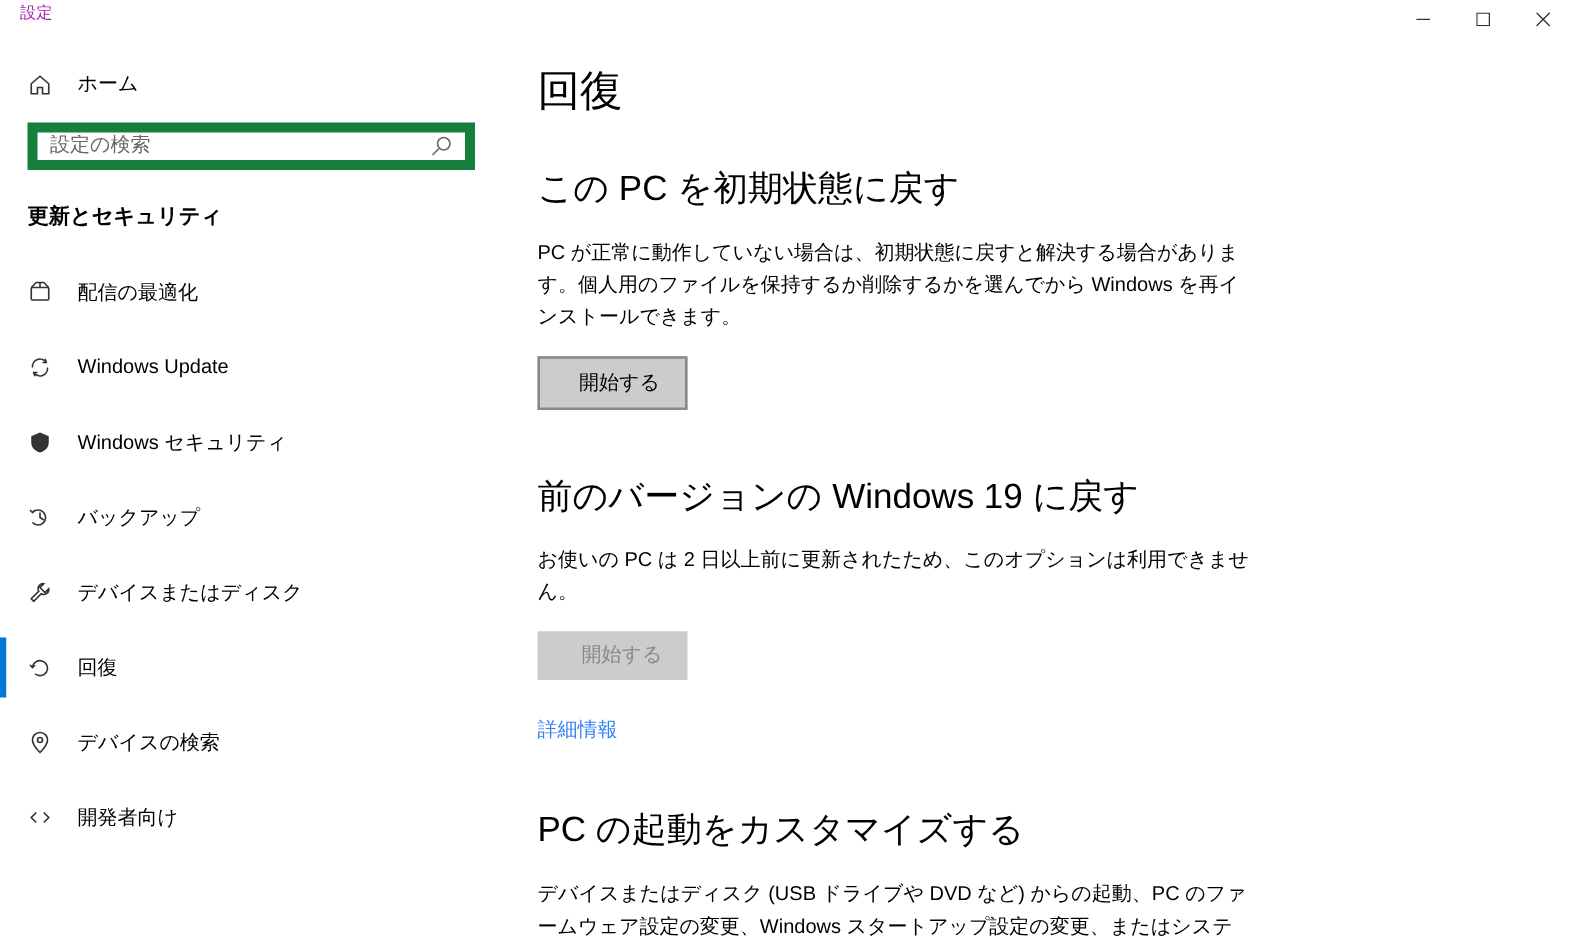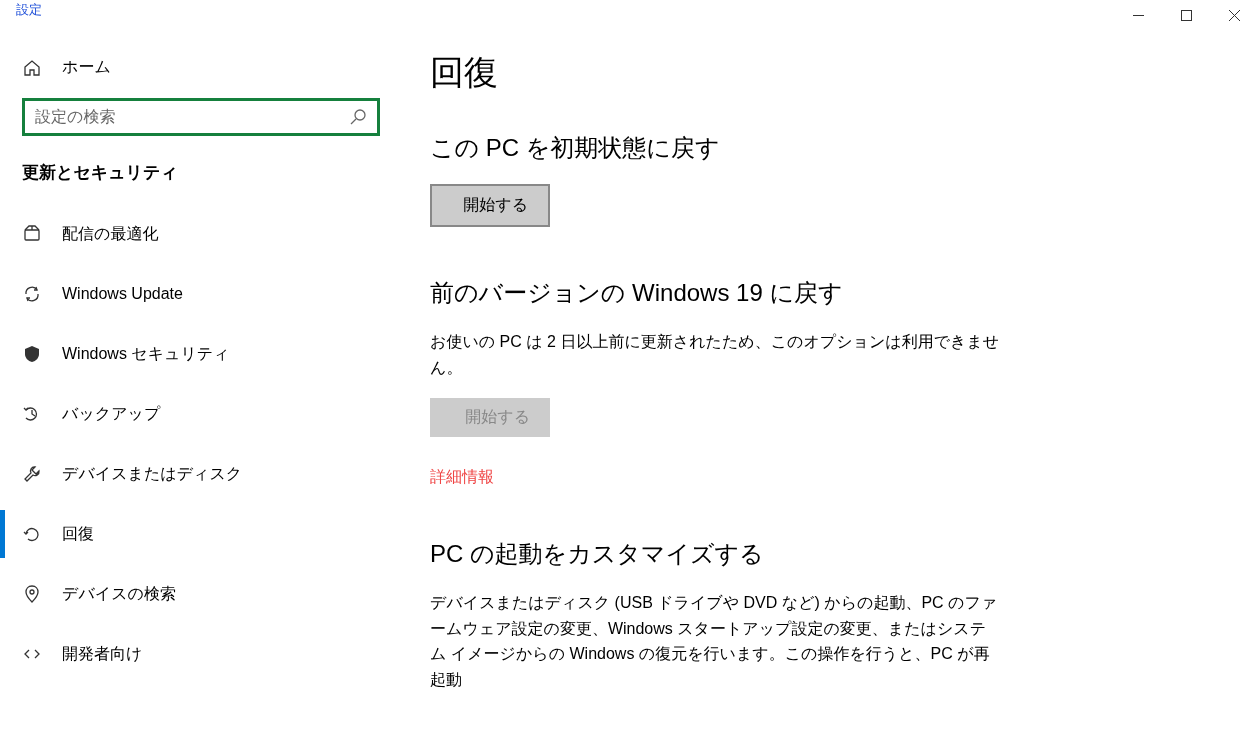--- a/index.html
+++ b/index.html
@@ -15,21 +15,21 @@
     }
     .titlebar {
       height: 32px;
       display: flex;
       align-items: flex-start;
       padding: 0 0 0 16px;
       position: relative;
     }
     .titlebar-title {
       font-size: 13px;
-      color: #1d4ed8;
+      color: #a21caf;
       line-height: 20px;
     }
     .window-controls {
       position: absolute;
       right: 0;
       top: 0;
       display: flex;
     }
     .win-btn {
       width: 48px;
@@ -56,21 +56,21 @@
       cursor: pointer;
     }
     .home-row .icon { width: 20px; height: 20px; display: flex; align-items: center; justify-content: center; margin-right: 20px; }
     .home-row .label { font-size: 16px; }
     .search-wrap {
       padding: 10px 22px 15px 22px;
     }
     .search-box {
       width: 358px;
       height: 38px;
-      border: 3px solid #15803d;
+      border: 8px solid #15803d;
       background: rgba(255,255,255,0.5);
       display: flex;
       align-items: center;
       padding: 0 10px;
     }
     .search-input {
       flex: 1;
       border: none;
       outline: none;
       background: transparent;
@@ -120,21 +120,21 @@
     }
     .page-title {
       font-size: 34px;
       font-weight: 500;
       margin-bottom: 30px;
     }
     .section {
       margin-bottom: 50px;
     }
     .section-heading {
-      font-size: 24px;
+      font-size: 28px;
       font-weight: 500;
       margin-bottom: 20px;
       margin-top: 36px;
     }
     .section-text {
       font-size: 16px;
       line-height: 1.6;
       max-width: 570px;
       margin-bottom: 18px;
     }
@@ -149,21 +149,21 @@
       cursor: pointer;
       font-family: inherit;
     }
     .btn.disabled {
       border: none;
       color: #888;
       background: #ccc;
       cursor: default;
     }
     .link {
-      color: #ef4444;
+      color: #3b82f6;
       font-size: 16px;
       cursor: pointer;
       display: inline-block;
       margin-top: 30px;
     }
   </style>
 </head>
 <body>
 
 <div class="titlebar">
@@ -286,20 +286,21 @@
         <span class="label">開発者向け</span>
       </li>
     </ul>
   </div>
 
   <div class="content">
     <h1 class="page-title">回復</h1>
 
     <div class="section">
       <h2 class="section-heading">この PC を初期状態に戻す</h2>
+      <p class="section-text">PC が正常に動作していない場合は、初期状態に戻すと解決する場合があります。個人用のファイルを保持するか削除するかを選んでから Windows を再インストールできます。</p>
       <button class="btn">開始する</button>
     </div>
 
     <div class="section">
       <h2 class="section-heading">前のバージョンの Windows 19 に戻す</h2>
       <p class="section-text">お使いの PC は 2 日以上前に更新されたため、このオプションは利用できません。</p>
       <button class="btn disabled">開始する</button>
       <br>
       <a class="link">詳細情報</a>
     </div>

